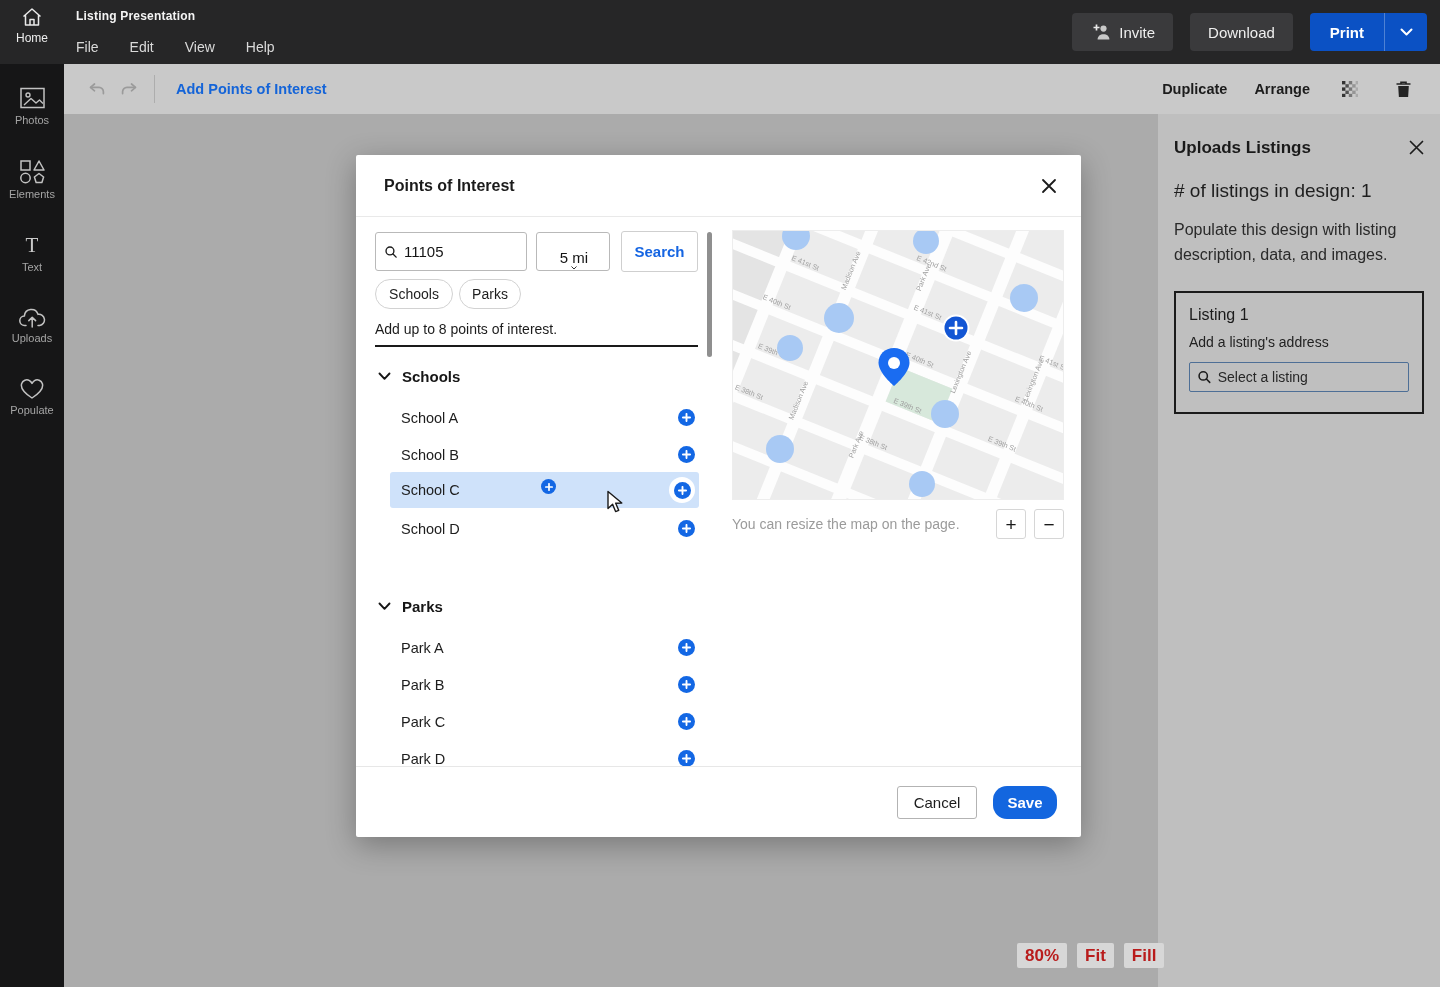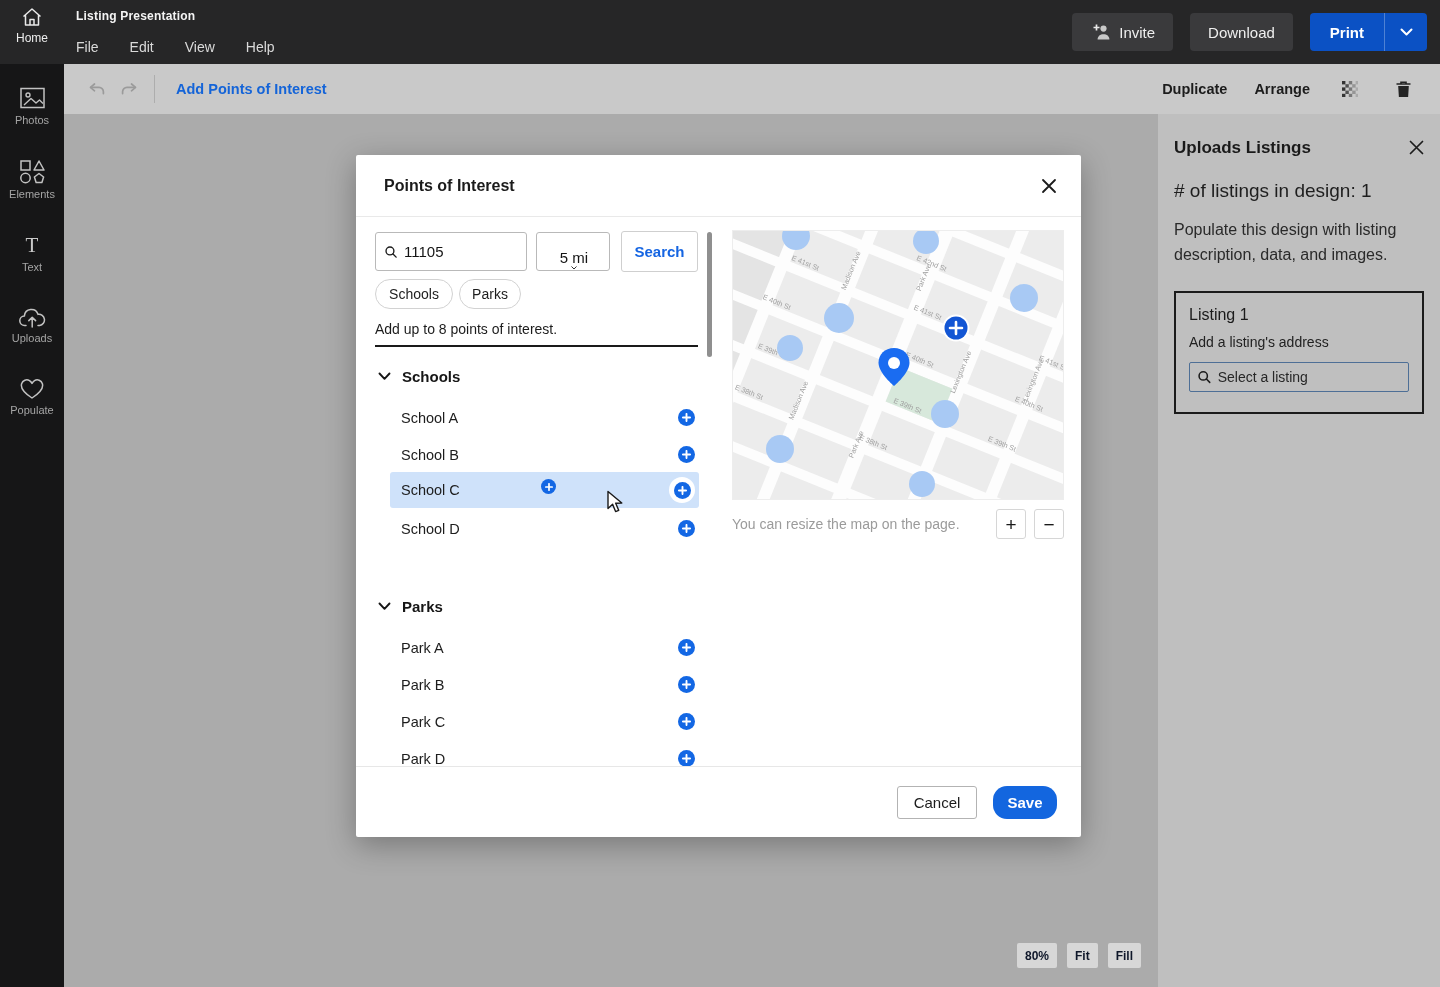--- a/index.html
+++ b/index.html
@@ -43,21 +43,21 @@
   .rp-desc { margin-top:15px; font-size:16px; line-height:1.58; color:#2a2a2a; width:230px; }
   .listing-card { margin-top:23px; border:2px solid #1b1b1b; padding:13px 13px 20px 13px; }
   .lc-title { font-size:16px; font-weight:400; color:#1b1b1b; }
   .lc-sub { margin-top:10px; font-size:14px; color:#222; }
   .lc-search { margin-top:12px; height:30px; border:1.5px solid #4e6f96; border-radius:2px; display:flex; align-items:center; padding:0 8px; gap:7px; background:transparent; }
   .lc-search input { border:none; outline:none; background:transparent; font-size:14px; color:#1f1f1f; width:100%; font-family:inherit; }
   .lc-search input::placeholder { color:#272727; opacity:1; }
 
   
   .zoomctrl { position:absolute; top:943px; left:1017px; display:flex; gap:10px; z-index:20; }
-  .zoomctrl button { background:#d7d7d7; border:none; border-radius:2px; height:25px; padding:0 8px; font-size:12px; font-weight:700; color:#0f172a; cursor:pointer; font-family:inherit; }
+  .zoomctrl button { background:#d7d7d7; border:none; border-radius:2px; height:25px; padding:0 8px; font-size:17px; font-weight:700; color:#b91c1c; cursor:pointer; font-family:inherit; }
 
   
   .modal { position:absolute; left:356px; top:155px; width:725px; height:682px; background:#fff; border-radius:2px;
            box-shadow:0 8px 30px rgba(0,0,0,.30); z-index:40; }
   .m-header { position:absolute; top:0; left:0; right:0; height:62px; border-bottom:1px solid #e9e9e9; display:flex; align-items:center; padding:0 24px 0 28px; }
   .m-title { font-size:16px; font-weight:700; color:#1b1b1b; }
   .m-close { margin-left:auto; cursor:pointer; }
 
   .s-input { position:absolute; left:19px; top:77px; width:152px; height:39px; border:1px solid #b9b9b9; border-radius:3px; display:flex; align-items:center; padding:0 9px; gap:7px; }
   .s-input input { border:none; outline:none; width:100%; font-size:15px; color:#141414; font-family:inherit; }

